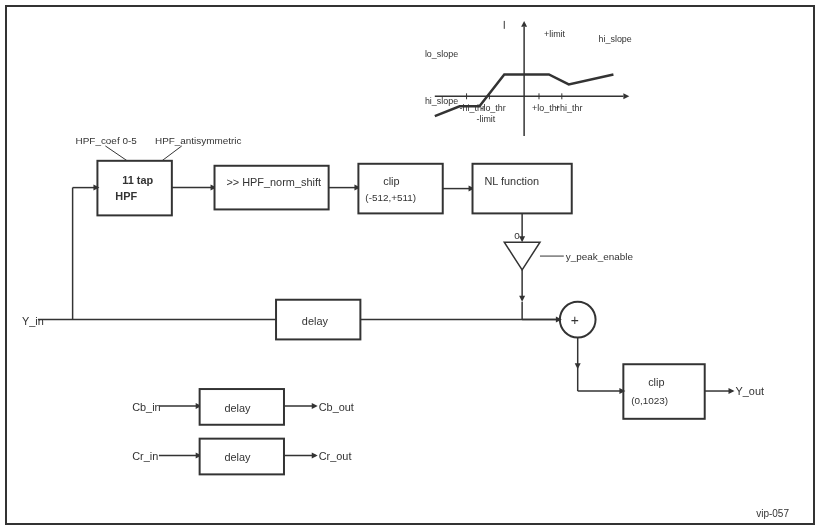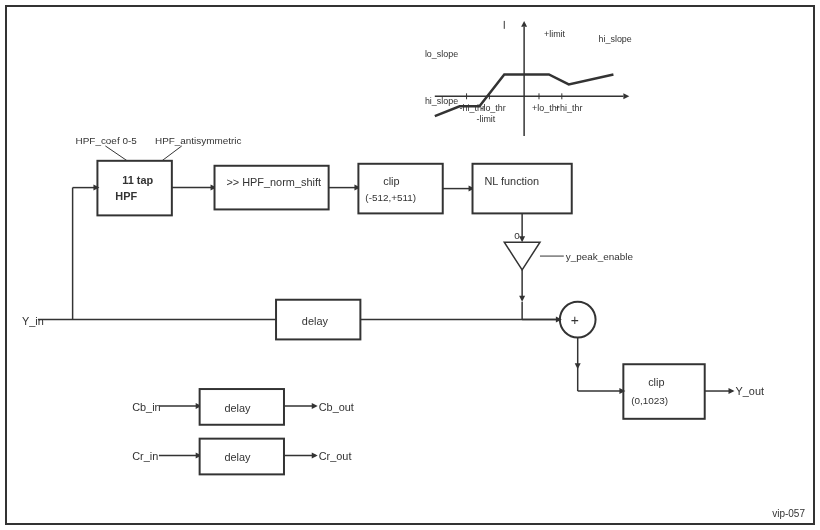--- a/index.html
+++ b/index.html
@@ -21,21 +21,21 @@
     }
     svg {
       position: absolute;
       top: 0; left: 0;
       width: 100%;
       height: 100%;
     }
     .vip-label {
       position: absolute;
       bottom: 4px;
-      right: 8px;
+      right: 24px;
       font-size: 10px;
       color: #333;
     }
   </style>
 </head>
 <body>
 
 <div class="outer-border">
   <svg viewBox="0 0 810 520">
 

